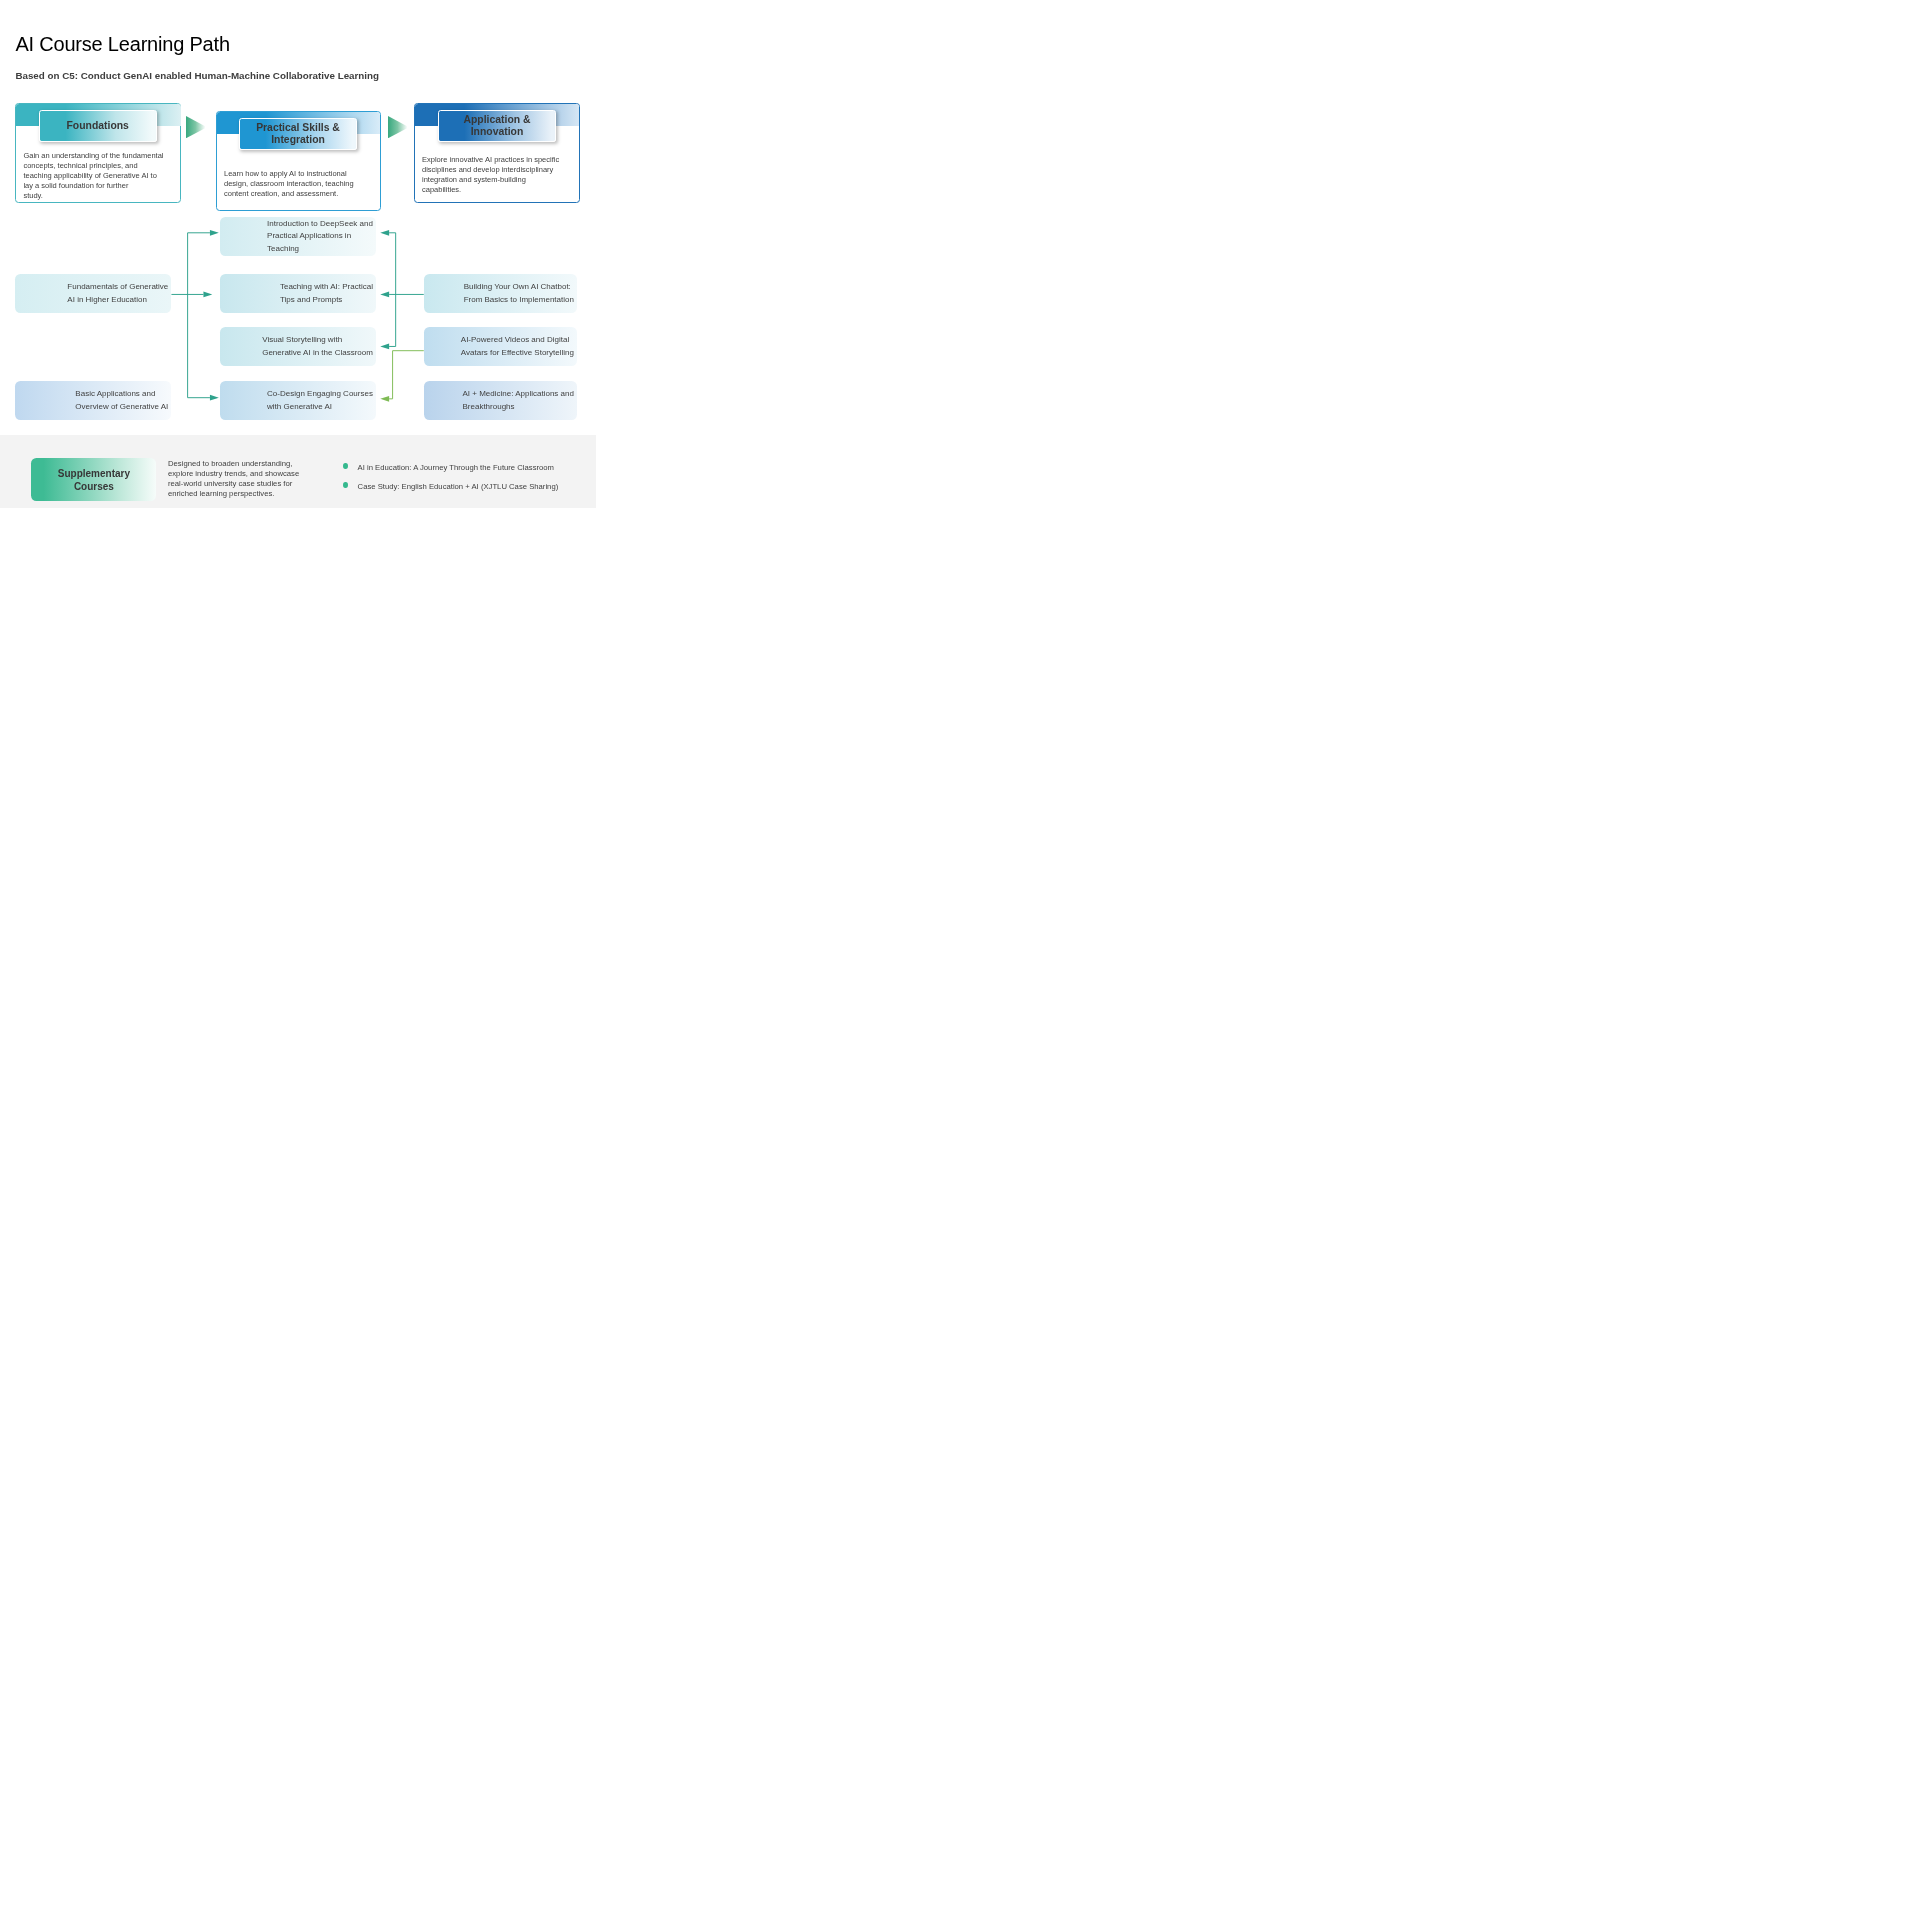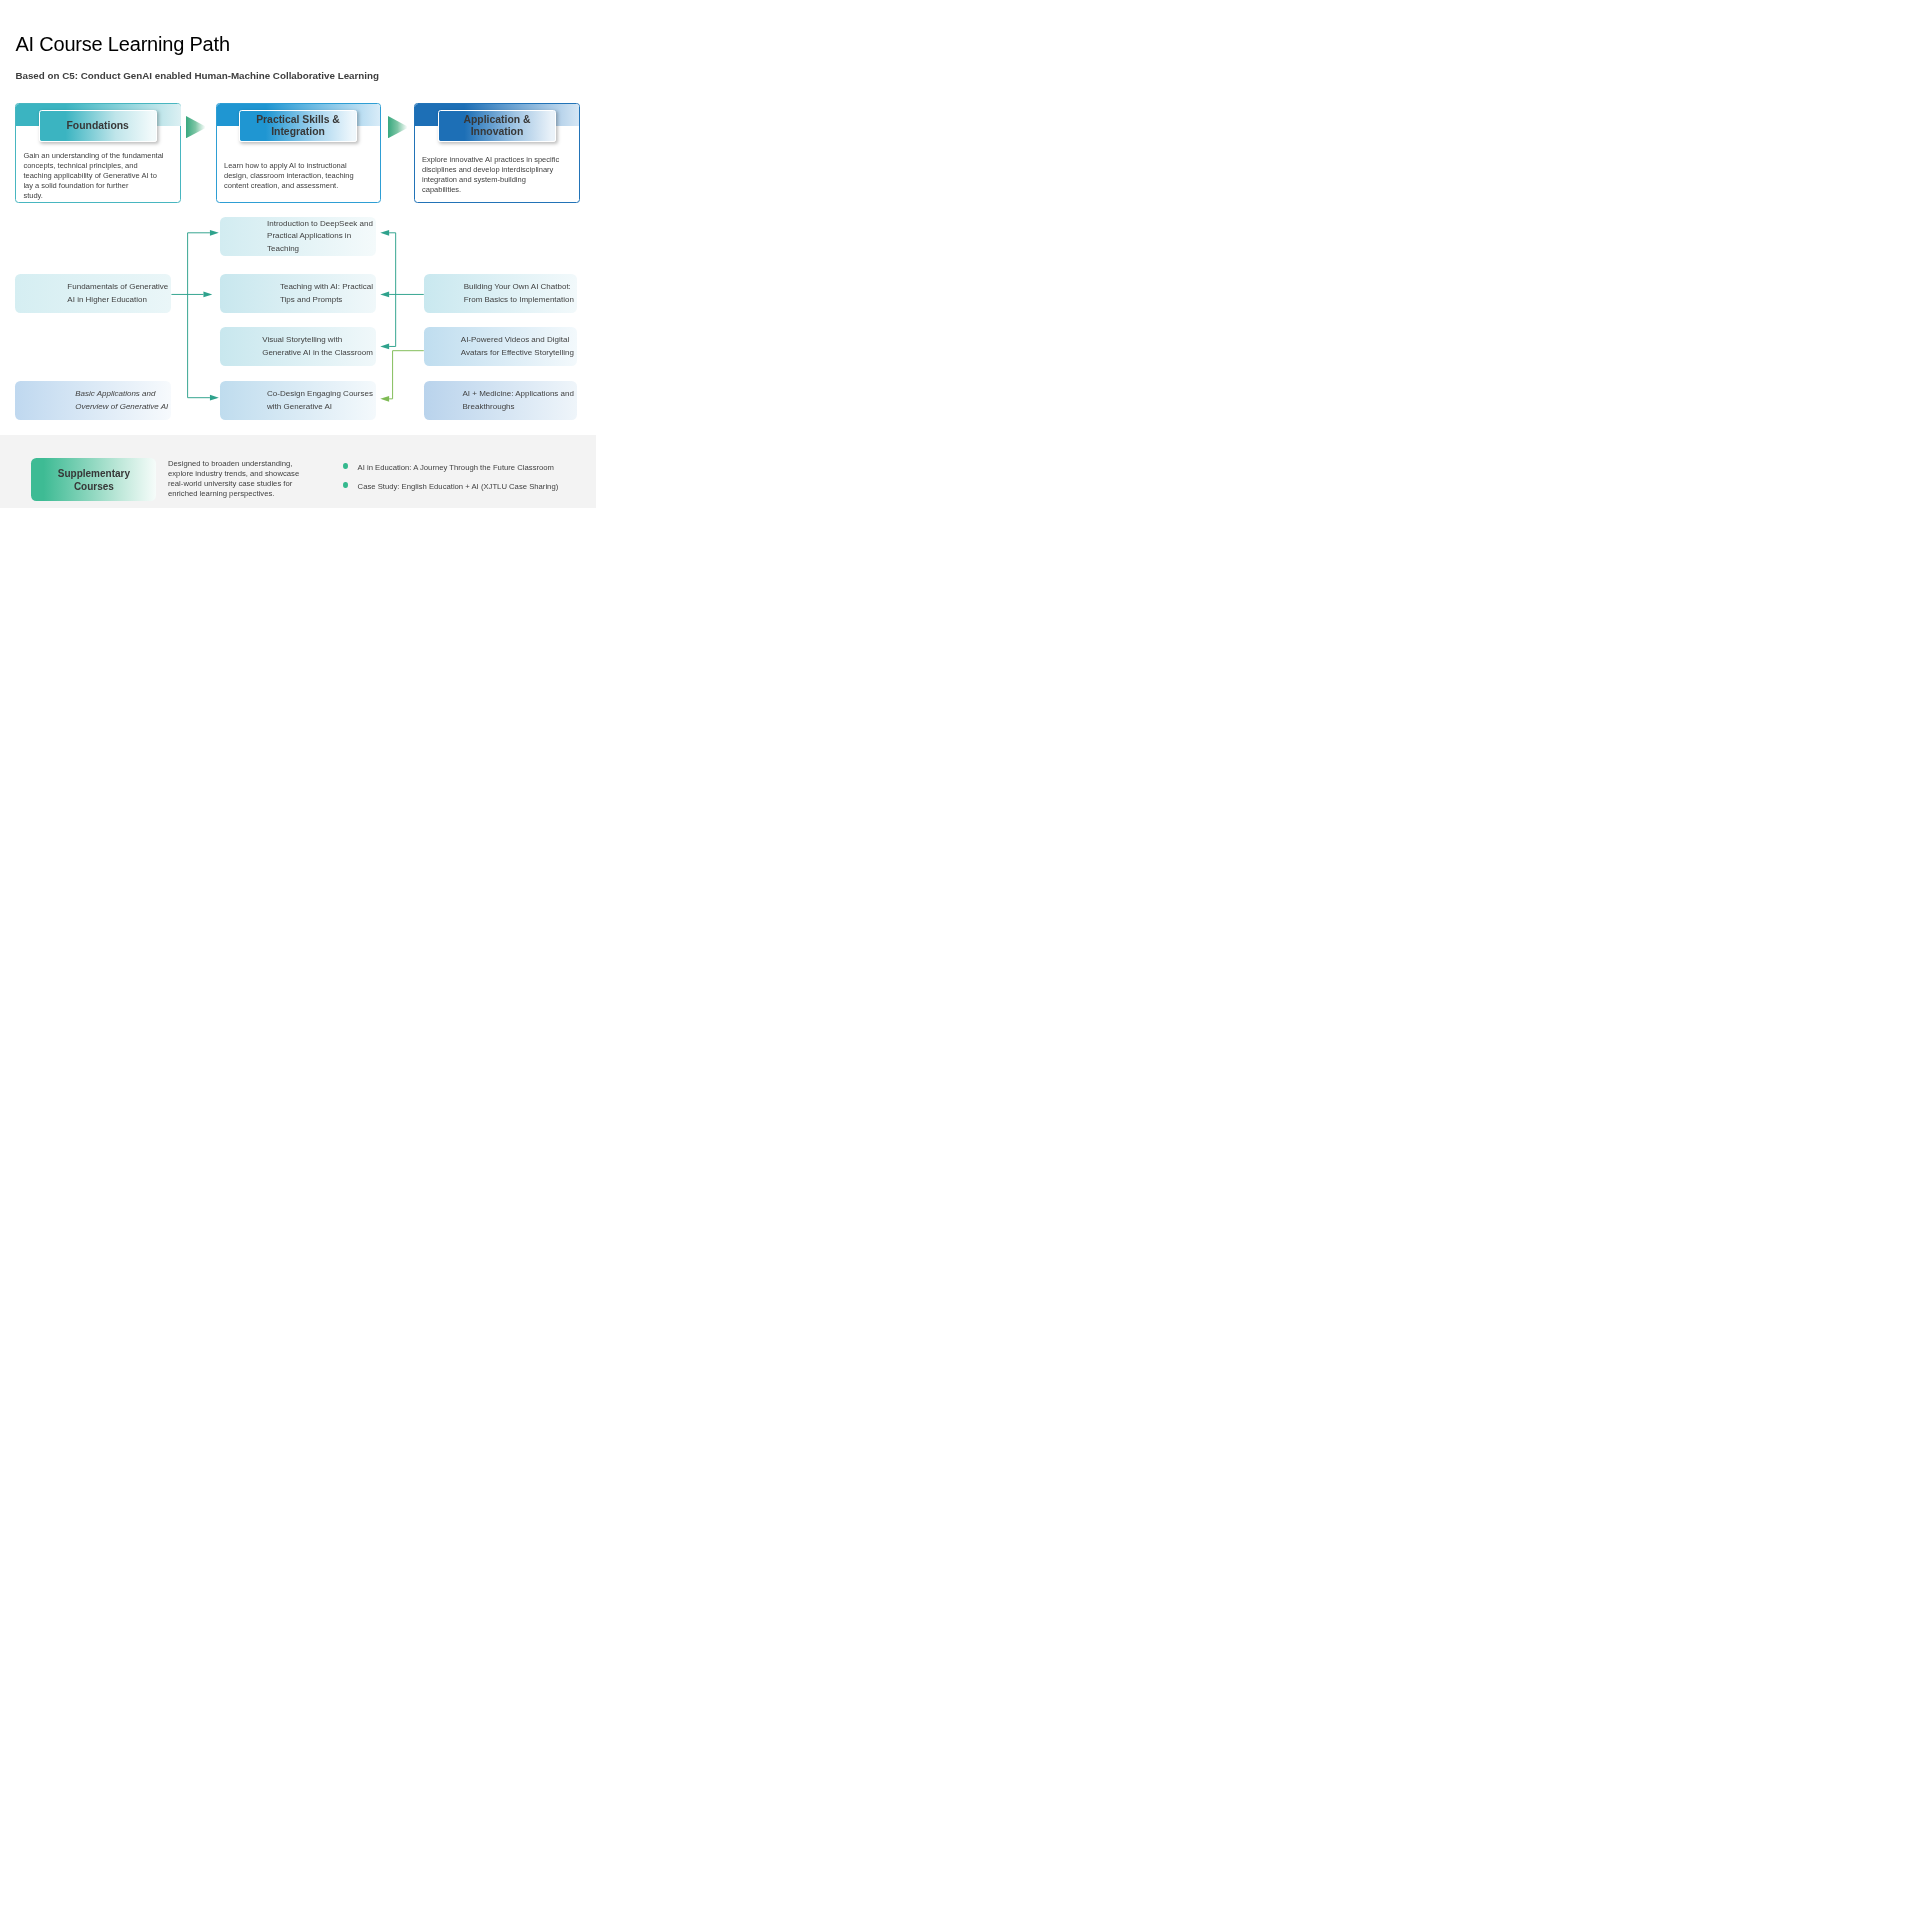--- a/index.html
+++ b/index.html
@@ -22,21 +22,21 @@
     position:absolute;left:15.4px;top:70px;
     font-size:9.8px;font-weight:bold;color:#3E3E3E;
   }
 
   
   .stage{
     position:absolute;top:103px;height:100px;
     background:#ffffff;border-radius:3.5px;box-sizing:border-box;
   }
   .stage-0{left:15.4px;width:166px;border:0.6px solid #48B6C0;}
-  .stage-1{left:216px;width:165px;border:0.6px solid #2E9ED4;}
+  .stage-1{left:216px;width:165px;border:0.6px solid #2E9ED4;margin-top:8px;}
   .stage-2{left:414px;width:166px;border:0.6px solid #2273B7;}
   .stage-band{
     position:absolute;top:-0.4px;left:-0.4px;right:-0.4px;height:22.3px;
     border-radius:3.1px 3.1px 0 0;
   }
   .stage-0 .stage-band{background:linear-gradient(to right,#3BB4C1 30%,#DCF0F3 100%);}
   .stage-1 .stage-band{background:linear-gradient(to right,#1F96D2 30%,#D9ECF8 100%);}
   .stage-2 .stage-band{background:linear-gradient(to right,#1D6FB6 30%,#D6E7F5 100%);}
   .stage-label{
     position:absolute;top:5.8px;width:118px;height:32px;
@@ -73,21 +73,21 @@
     font-size:8px;line-height:12.3px;color:#3F3F3F;justify-content:flex-end;
   }
   .col-left{left:15.4px;width:156px;}
   .col-mid{left:220px;width:156px;}
   .col-right{left:424px;width:153px;}
   .row-a{top:217px;}
   .row-b{top:274px;}
   .row-c{top:327px;}
   .row-d{top:381px;}
   .g-fund   {background:linear-gradient(to right,#D5EEF2,#EAF6F8);padding-left:8px;}
-  .g-basic  {background:linear-gradient(to right,#BFD8EF,#F7FAFD);font-style:italic;}
+  .g-basic  {background:linear-gradient(to right,#BFD8EF,#F7FAFD);}
   .g-deep   {background:linear-gradient(to right,#D2ECF1,#F4FAFB);}
   .g-teach  {background:linear-gradient(to right,#C8E7EE,#F0F8FA);}
   .g-visual {background:linear-gradient(to right,#C8E7EE,#F0F8FA);}
   .g-codes  {background:linear-gradient(to right,#BFDCEE,#F4F9FC);}
   .g-chat   {background:linear-gradient(to right,#C9E8EF,#F2F9FB);}
   .g-avatar {background:linear-gradient(to right,#BFDDEF,#F3F9FC);}
   .g-med    {background:linear-gradient(to right,#B9D3EC,#EFF5FA);}
 
   
   .connectors{position:absolute;left:0;top:0;pointer-events:none;}

